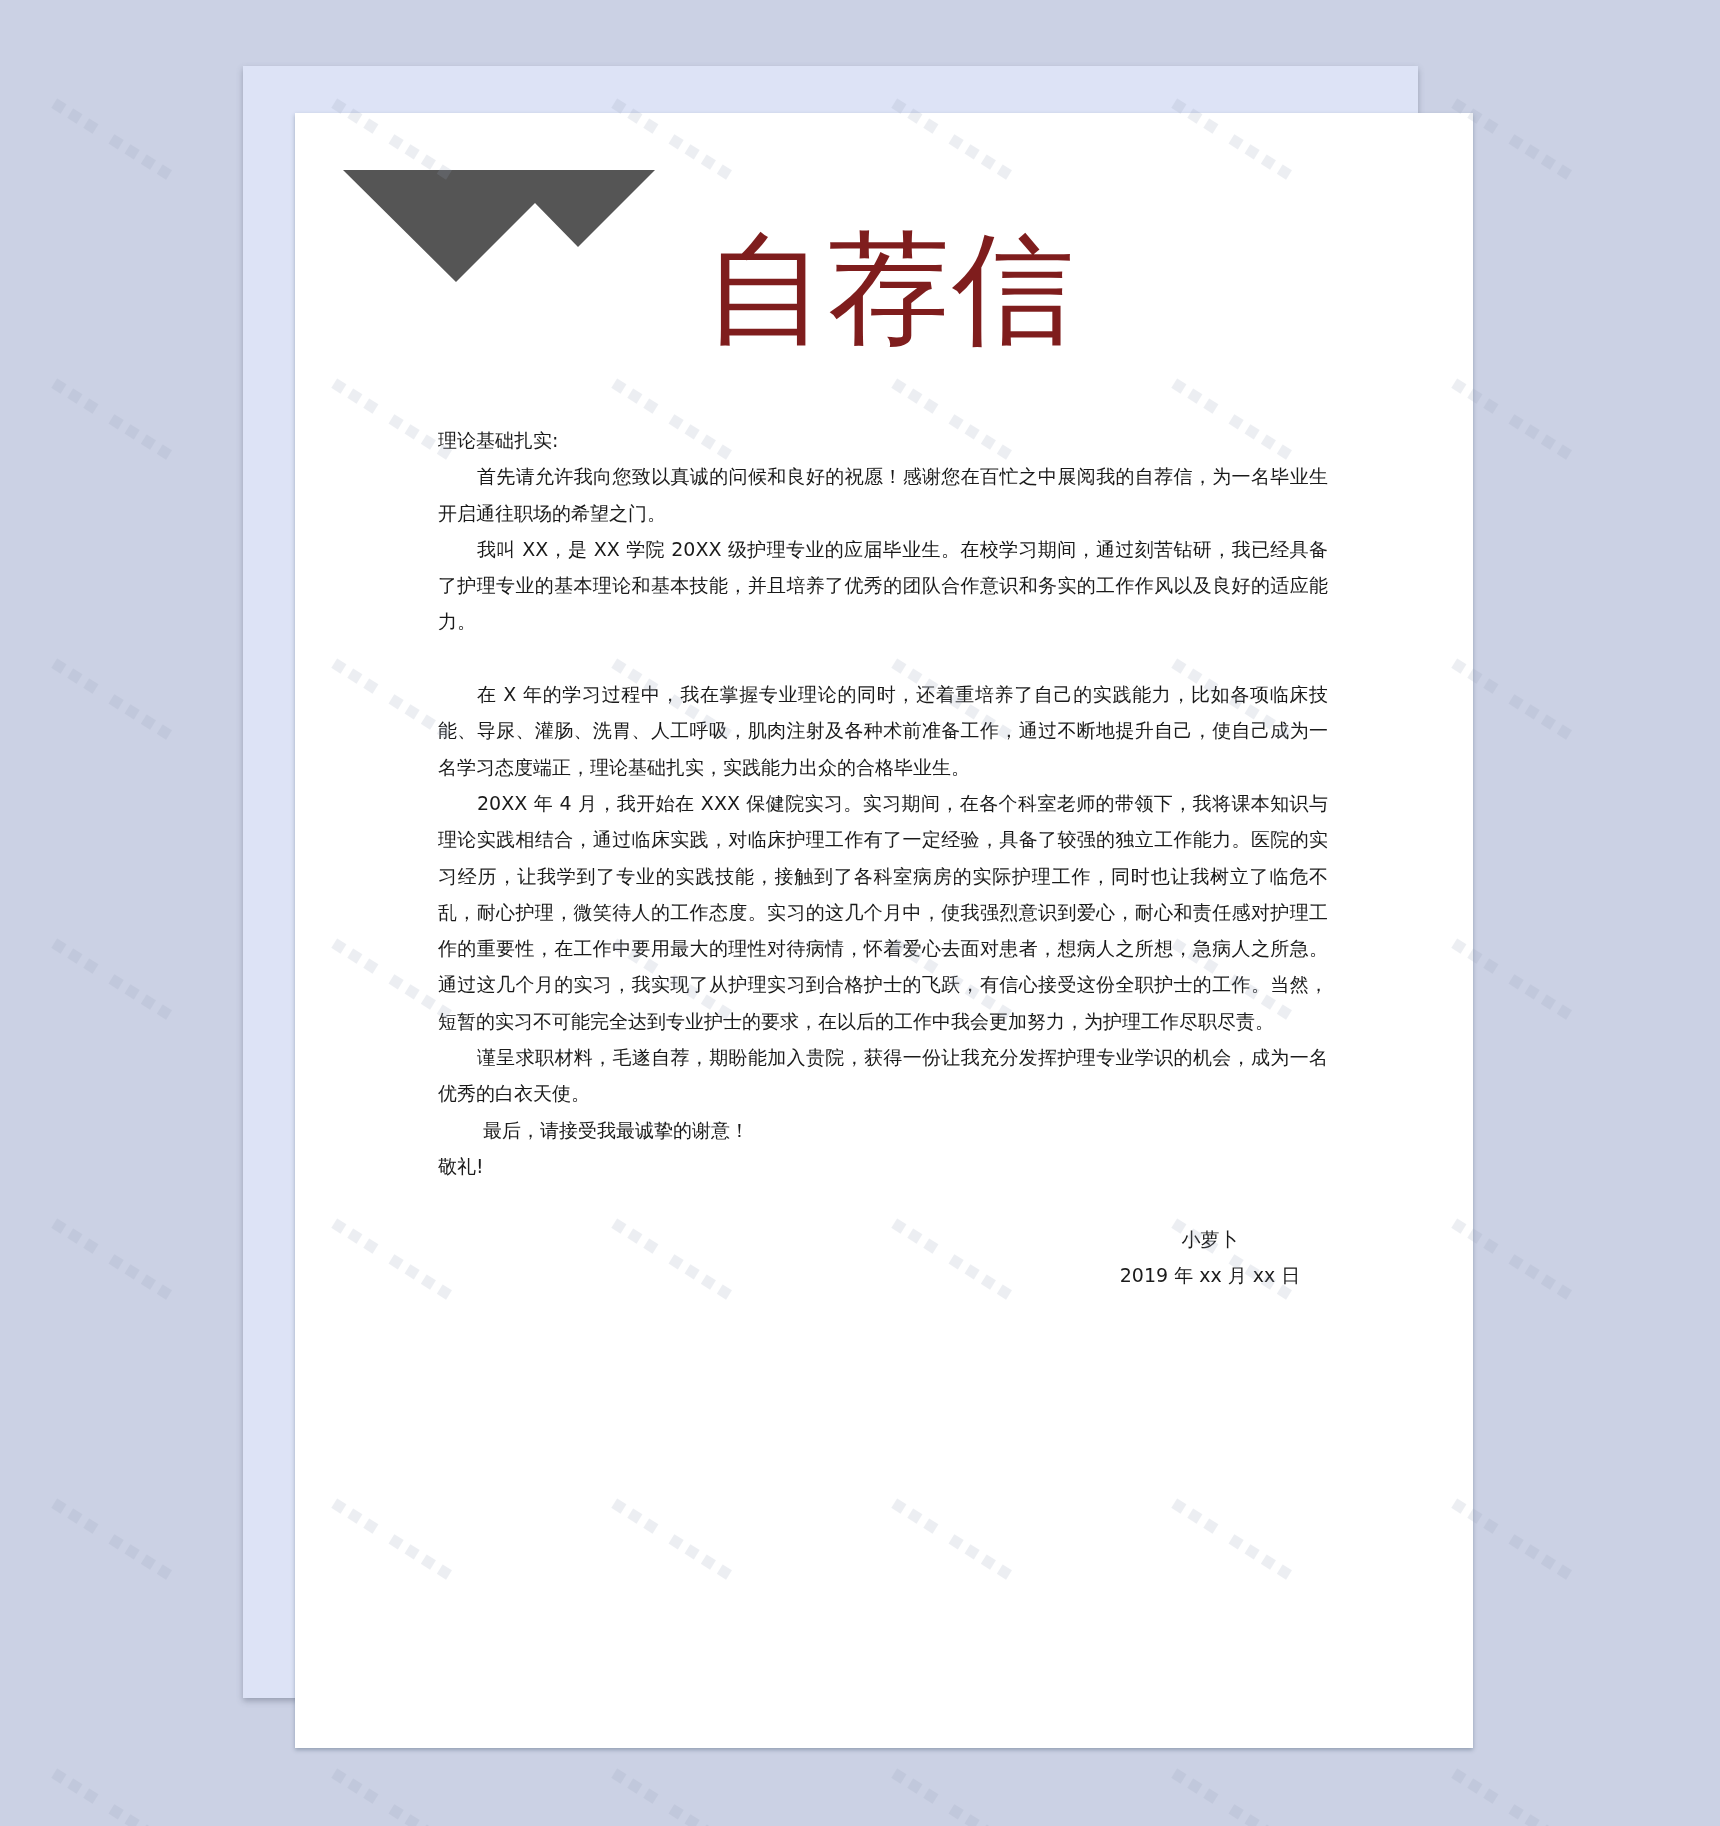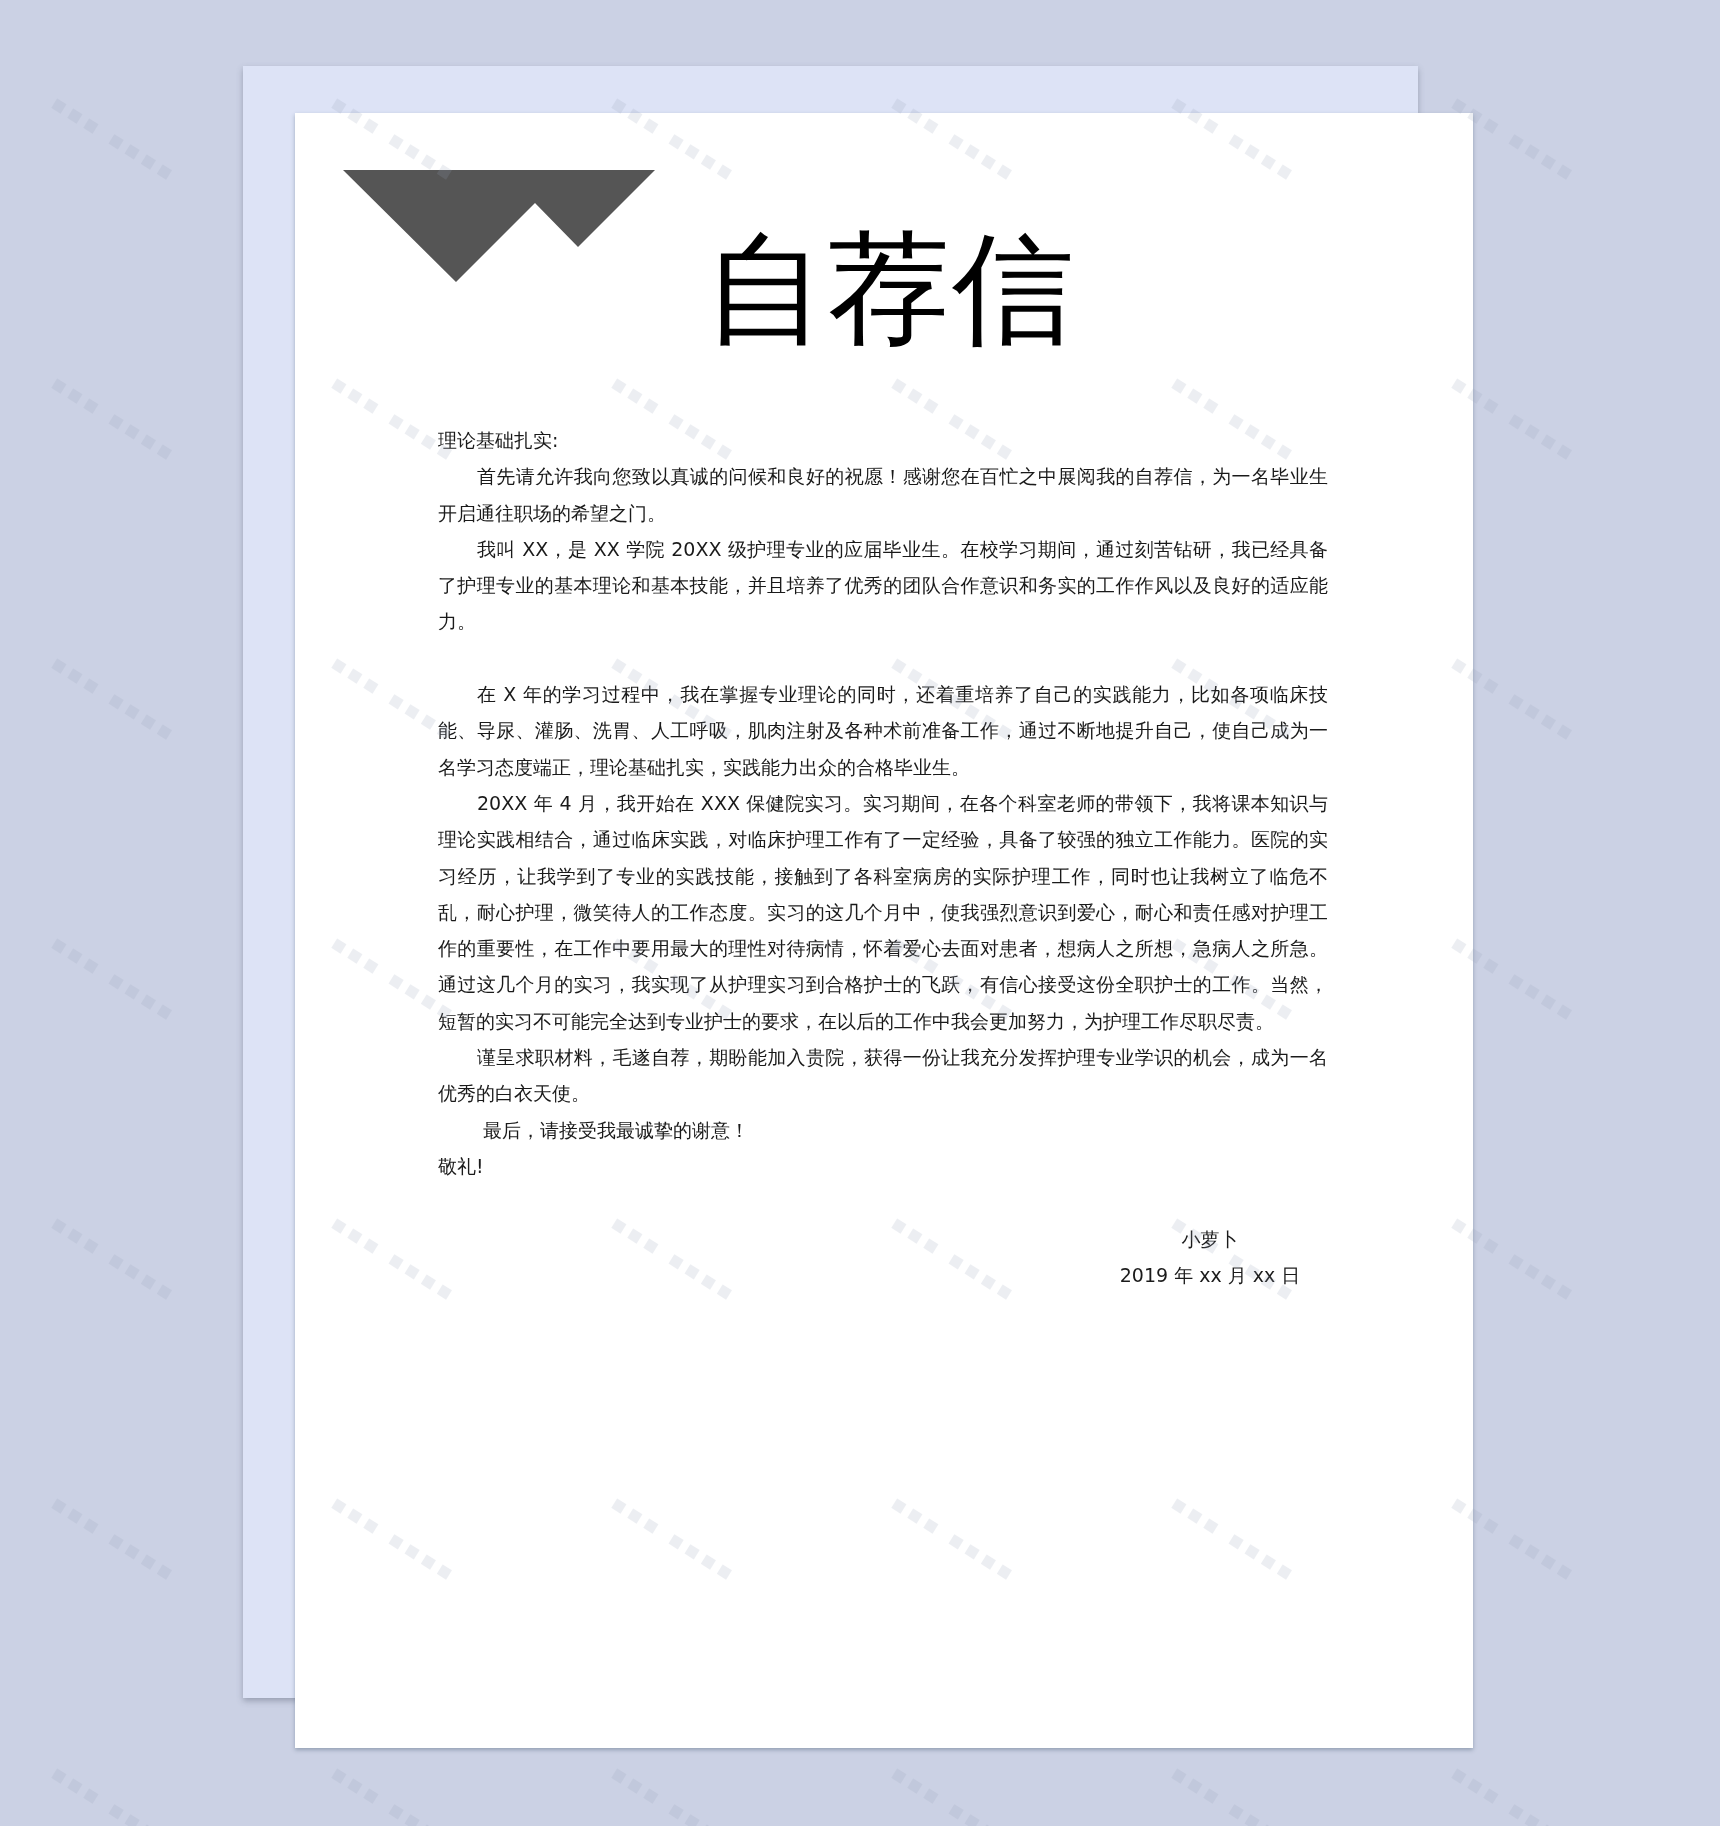--- a/index.html
+++ b/index.html
@@ -56,21 +56,21 @@
   .title {
     position: absolute;
     left: 700px;
     top: 214px;
     width: 380px;
     text-align: center;
     font-family: "DejaVu Serif", "Liberation Serif", serif;
     font-weight: 300;
     font-size: 122px;
     line-height: 150px;
-    color: #000000;
+    color: #7f1d1d;
     letter-spacing: 2px;
   }
   .letter {
     position: absolute;
     left: 438px;
     top: 422px;
     width: 890px;
     font-size: 19px;
     line-height: 36.3px;
     color: #1a1a1a;

